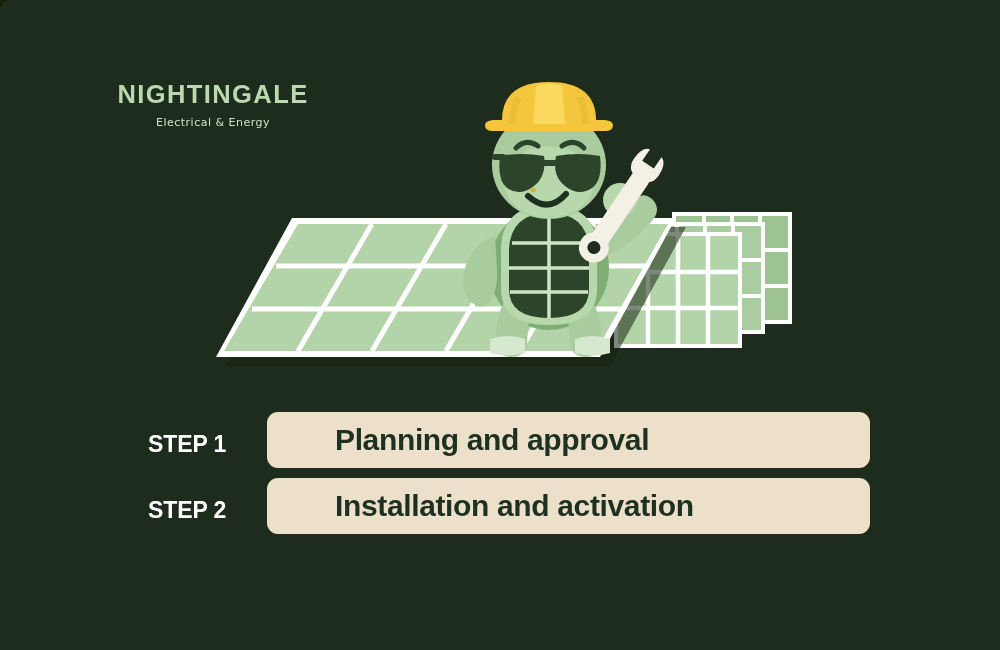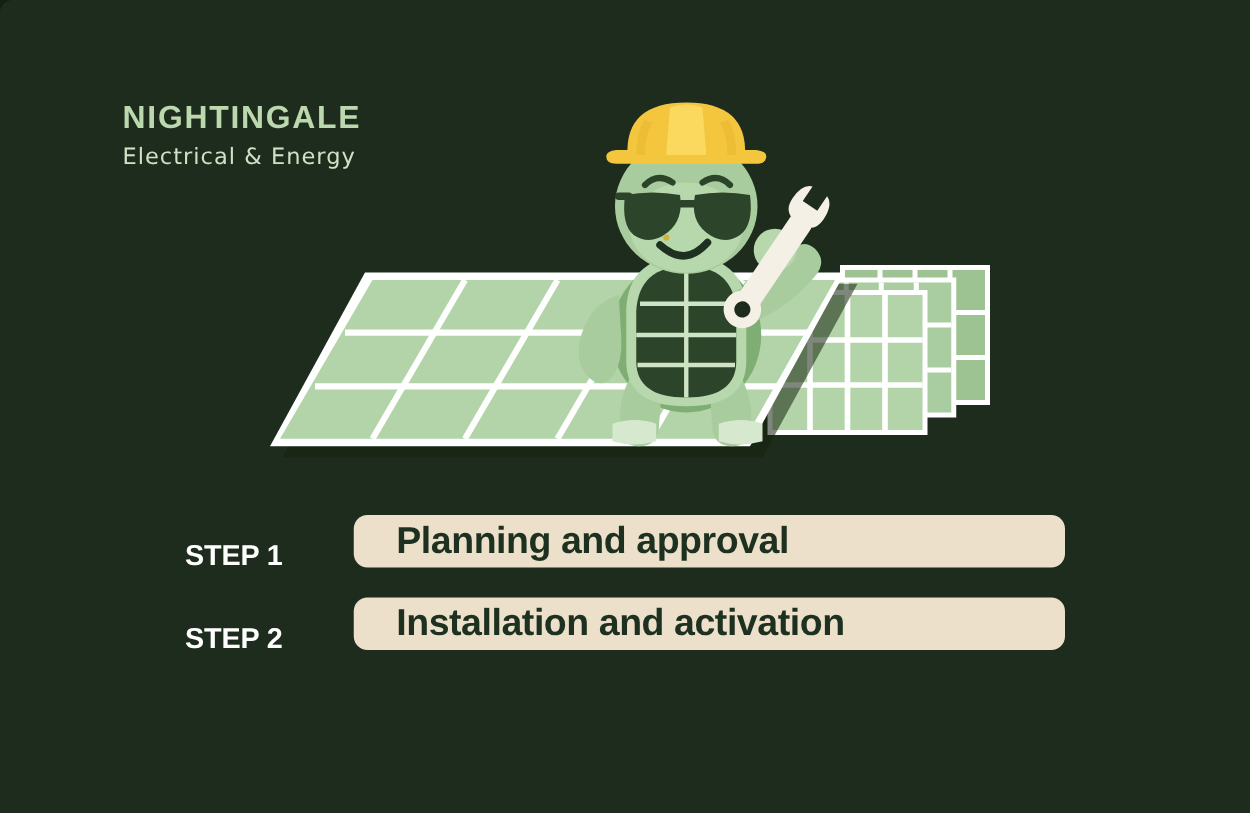--- a/index.html
+++ b/index.html
@@ -21,35 +21,35 @@
     border-radius: 10px 0 0 0;
     overflow: hidden;
   }
 
   
   #logo-block {
     position: absolute;
     left: 98px;
     top: 82px;
     width: 230px;
-    text-align: left;
+    text-align: center;
   }
   #logo-wordmark {
     font-family: "Liberation Sans", sans-serif;
     font-weight: bold;
     font-size: 25.5px;
     letter-spacing: 0.055em;
     color: #bcd8af;
     line-height: 1;
     white-space: nowrap;
   }
   #logo-tagline {
     margin-top: 9px;
     font-family: "DejaVu Sans", sans-serif;
-    font-size: 18px;
+    font-size: 11px;
     letter-spacing: 0.045em;
     color: #cfe2c5;
     line-height: 1;
     white-space: nowrap;
   }
 
   
   #illustration {
     position: absolute;
     left: 0;
@@ -81,28 +81,29 @@
     justify-content: flex-start;
     font-family: "Liberation Sans", sans-serif;
     font-weight: bold;
     font-size: 23px;
     letter-spacing: -0.005em;
     color: #ffffff;
     white-space: nowrap;
   }
   .step-pill {
     position: absolute;
-    left: 283px;
+    left: 267px;
     top: 0;
     width: 569px;
-    height: 42px;
+    height: 56px;
     background: #ece0cb;
     border-radius: 11px;
     display: flex;
     align-items: center;
+    padding-left: 34px;
   }
   .step-pill-text {
     margin-left: 34px;
     font-family: "Liberation Sans", sans-serif;
     font-weight: bold;
     font-size: 30px;
     letter-spacing: -0.012em;
     color: #1e3120;
     white-space: nowrap;
   }

